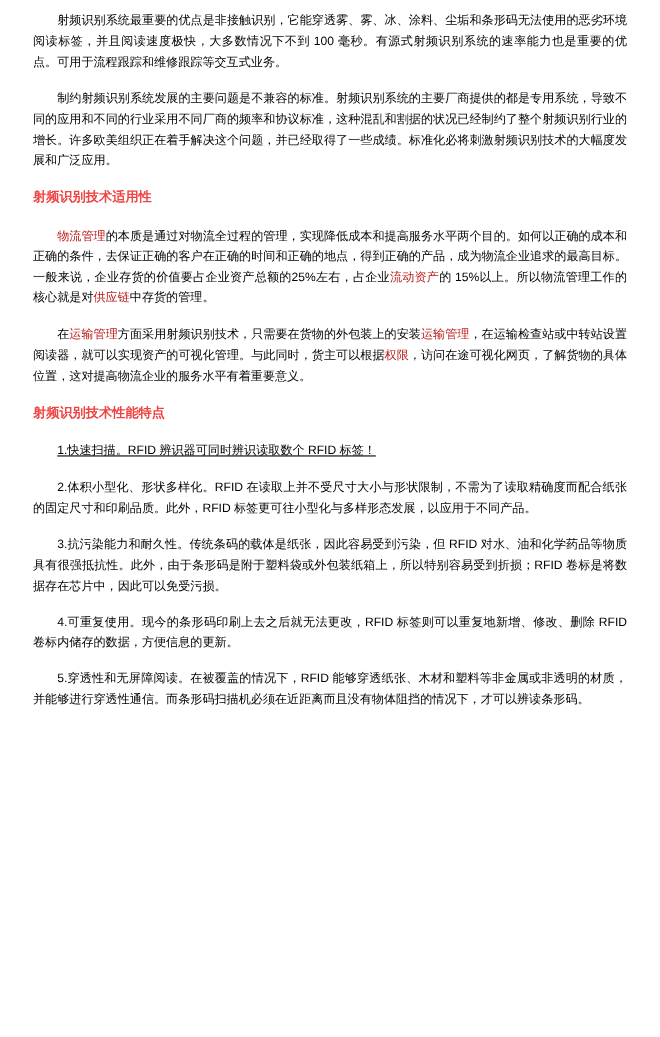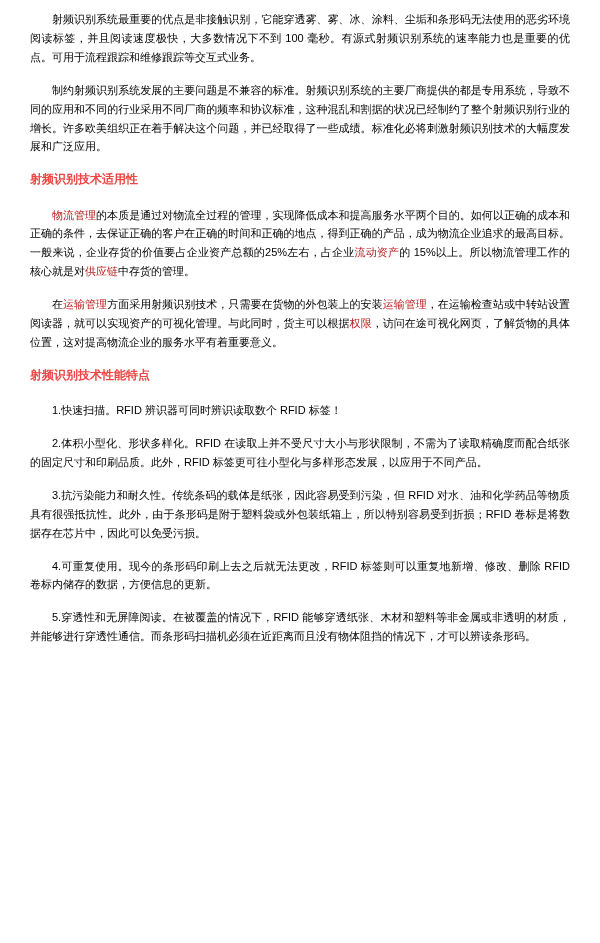--- a/index.html
+++ b/index.html
@@ -39,20 +39,21 @@
   }
   .link {
     color: #b91c1c;
     text-decoration: none;
   }
   .list-item {
     text-indent: 2em;
   }
   .spacer-top {
     margin-top: 2px;
+    text-decoration: underline;
   }
 </style>
 </head>
 <body>
 
 <div class="page">
 
   <p class="indent">射频识别系统最重要的优点是非接触识别，它能穿透雾、雾、冰、涂料、尘垢和条形码无法使用的恶劣环境阅读标签，并且阅读速度极快，大多数情况下不到 100 毫秒。有源式射频识别系统的速率能力也是重要的优点。可用于流程跟踪和维修跟踪等交互式业务。</p>
 
   <p class="indent">制约射频识别系统发展的主要问题是不兼容的标准。射频识别系统的主要厂商提供的都是专用系统，导致不同的应用和不同的行业采用不同厂商的频率和协议标准，这种混乱和割据的状况已经制约了整个射频识别行业的增长。许多欧美组织正在着手解决这个问题，并已经取得了一些成绩。标准化必将刺激射频识别技术的大幅度发展和广泛应用。</p>

